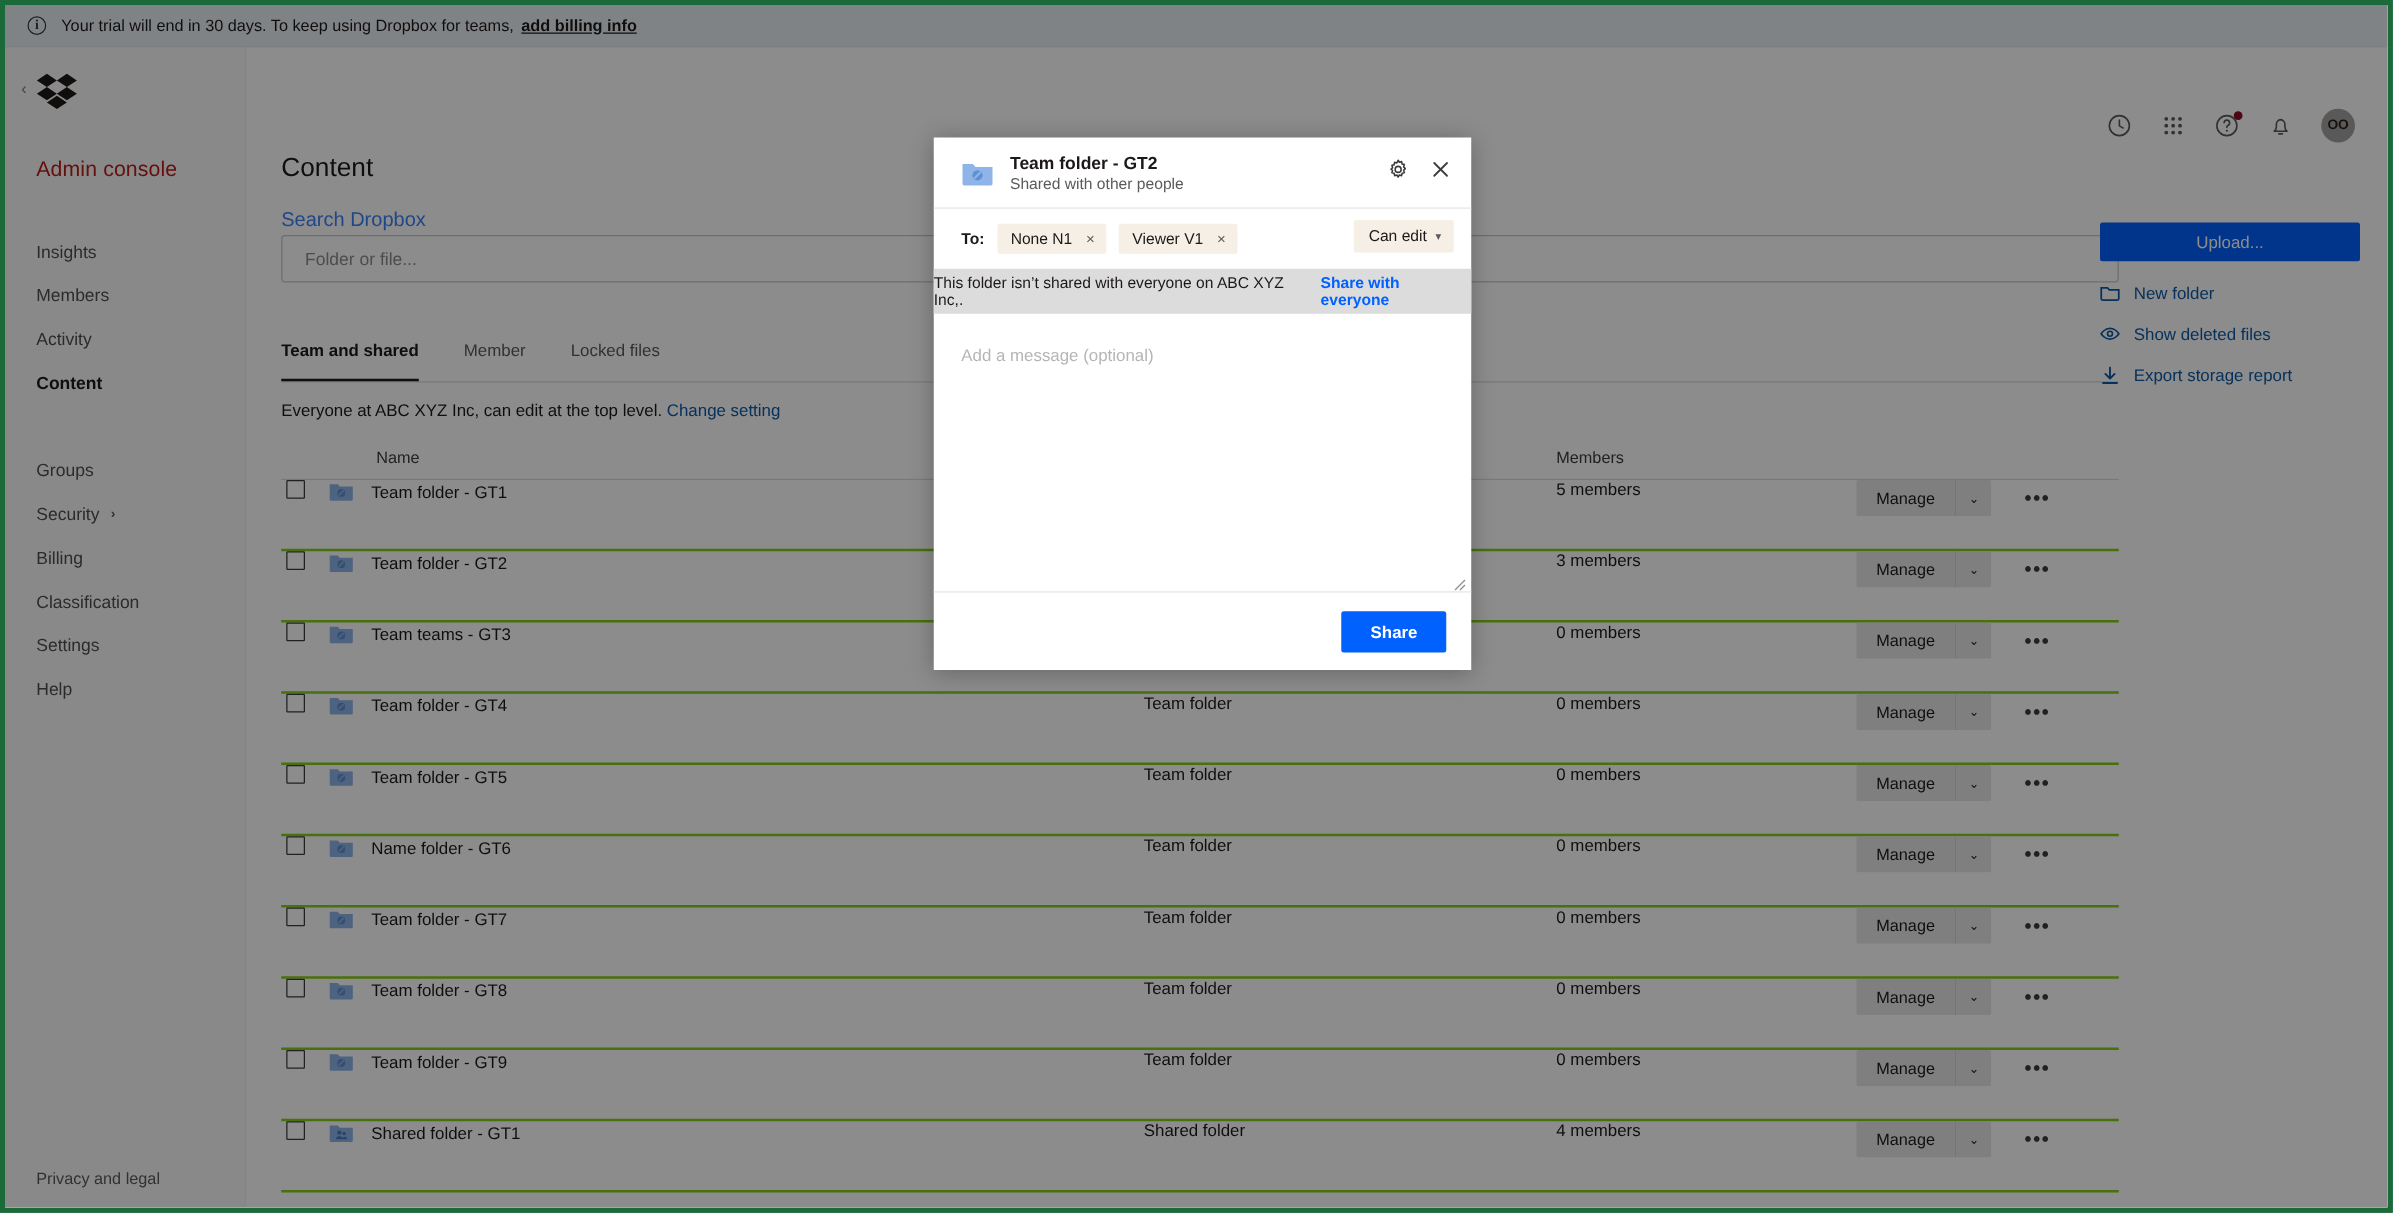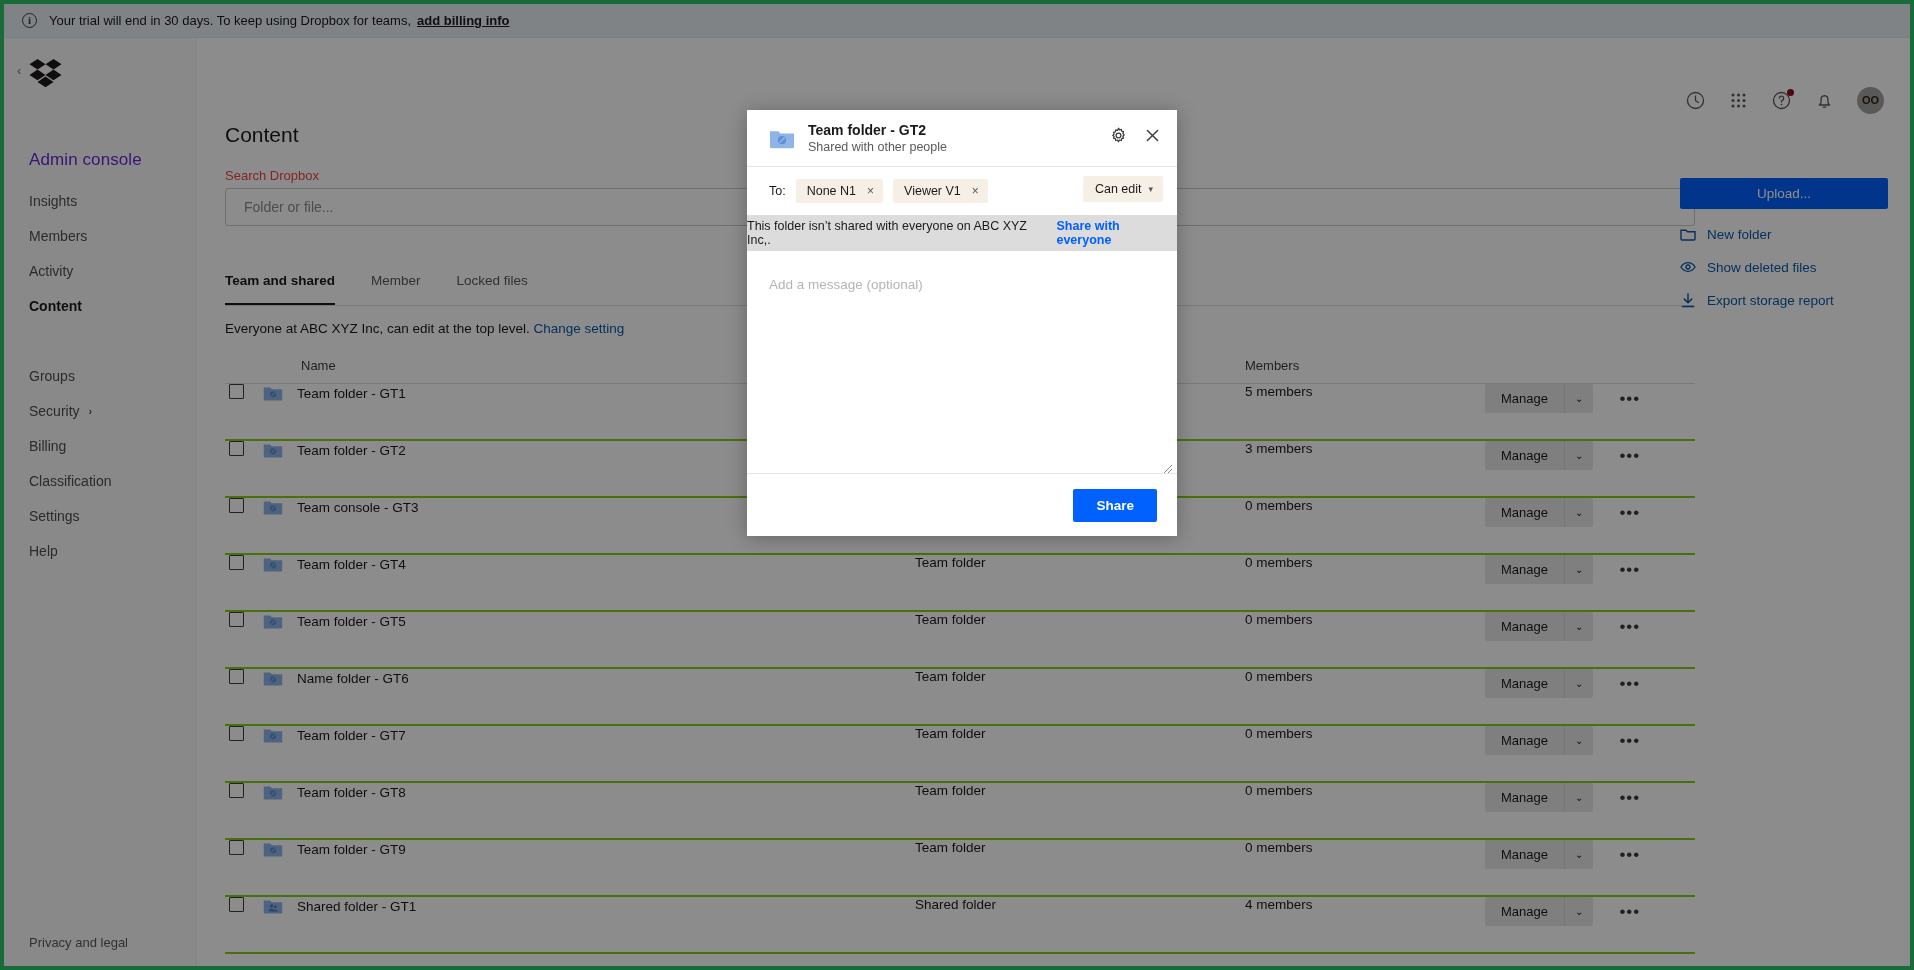--- a/index.html
+++ b/index.html
@@ -50,21 +50,21 @@
     position: absolute; left: 0; top: 34px;
     width: 193px; height: 928px;
     background: #fafafa;
     border-right: 1px solid #eeeeee;
   }
   .collapse-caret {
     position:absolute; left: 13px; top: 26px; font-size: 13px; color:#7b7b7b; cursor:pointer; line-height:1;
   }
   .dbx-logo { position:absolute; left: 25px; top: 20px; width: 34px; height: 32px; }
   .sb-title {
-    position:absolute; left: 25px; top: 112px; font-size: 17px; color:#6d28d9; letter-spacing: 0.1px;
+    position:absolute; left: 25px; top: 88px; font-size: 17px; color:#b91c1c; letter-spacing: 0.1px;
   }
   .sb-nav { position:absolute; left: 0; top: 150px; width: 193px; }
   .sb-item {
     display:flex; align-items:center;
     height: 26px; padding-left: 25px; font-size: 14px; color:#4f4f4f; cursor:pointer;
     margin-bottom: 0;
   }
   .sb-item.active { color:#1e1919; font-weight: 700; }
   .sb-item .chev { margin-left: 9px; font-size: 11px; color:#5a5a5a; font-weight: 700;}
   .sb-footer {
@@ -86,21 +86,21 @@
     background: #a3a3a3; color: #2d1d0c; font-size: 11px; font-weight: 600;
     display:flex; align-items:center; justify-content:center; cursor:pointer;
   }
 
   
   .main {
     position:absolute; left: 193px; top: 34px; right: 0; bottom: 0;
     background: #ffffff; overflow:hidden;
   }
   .page-title { position:absolute; left: 28px; top: 85px; font-size: 21px; color:#1e1919; }
-  .search-label { position:absolute; left: 28px; top: 130px; font-size: 13px; color:#ef4444; }
+  .search-label { position:absolute; left: 28px; top: 130px; font-size: 16px; color:#3b82f6; }
   .search-box {
     position:absolute; left: 28px; top: 150px; width: 1470px; height: 38px;
     border: 1px solid #c8c8c8; border-radius: 3px;
     display:flex; align-items:center; padding-left: 18px;
     font-size: 14px; color:#8c8c8c; background:#fff; cursor:text;
   }
   .tabs {
     position:absolute; left: 28px; top: 235px; width: 1470px; height: 33px;
     border-bottom: 1px solid #dcdcdc; display:flex; gap: 36px;
   }
@@ -165,21 +165,21 @@
   .modal-head .mh-icon { width: 26px; height: 23px; position:relative; margin-right: 13px; }
   .mh-texts { display:flex; flex-direction:column; gap:2px; }
   .mh-title { font-size: 14px; font-weight: 700; color:#1e1919; }
   .mh-sub { font-size: 12.5px; color:#5a5a5a; }
   .mh-actions { position:absolute; right: 16px; top: 17px; display:flex; align-items:center; gap: 17px; }
   .mh-actions .mi { width: 17px; height: 17px; color:#3c3c3c; cursor:pointer; }
 
   .modal-to {
     min-height: 48px; display:flex; align-items:center; padding: 0 14px 0 22px; gap: 10px; position:relative;
   }
-  .to-label { font-size: 12.5px; font-weight:400; color:#1e1919; }
+  .to-label { font-size: 12.5px; font-weight:700; color:#1e1919; }
   .chip {
     background:#f5efe6; border-radius: 2px; padding: 5px 9px 5px 11px;
     display:flex; align-items:center; gap: 11px; font-size: 12.5px; color:#1e1919;
   }
   .chip .chx { font-size: 12px; color:#5a5a5a; cursor:pointer; }
   .perm-select {
     position:absolute; right: 14px; top: 9px;
     background:#f5efe6; border-radius:2px; padding: 6px 10px 6px 12px;
     display:flex; align-items:center; gap:7px; font-size: 12.5px; color:#1e1919; cursor:pointer;
   }
@@ -374,21 +374,21 @@
             <div class="row">
               <div class="c-check">
                 <span class="cbx"></span>
               </div>
               <div class="c-name">
                 <span class="ficon"><svg width="20" height="18" viewBox="0 0 26 23">
                     <path d="M1 4.2h8.4l2 2.3H25V20a1.3 1.3 0 0 1-1.3 1.3H2.3A1.3 1.3 0 0 1 1 20V4.2z" fill="#8fb5e8"></path>
                     <circle cx="13" cy="13.2" r="4.1" fill="#5f8fd4"></circle>
                     <path d="M10.4 15.8l5.2-5.2" stroke="#8fb5e8" stroke-width="1.5"></path>
                   </svg></span>
-                <span>Team console - GT3</span>
+                <span>Team teams - GT3</span>
               </div>
               <div class="c-type"></div>
               <div class="c-members">0 members</div>
               <div class="c-actions">
                 <span class="manage-btn">
                   <span class="mlabel">Manage</span>
                   <span class="mcaret">⌄</span>
                 </span>
                 <span class="dots">•••</span>
               </div>

